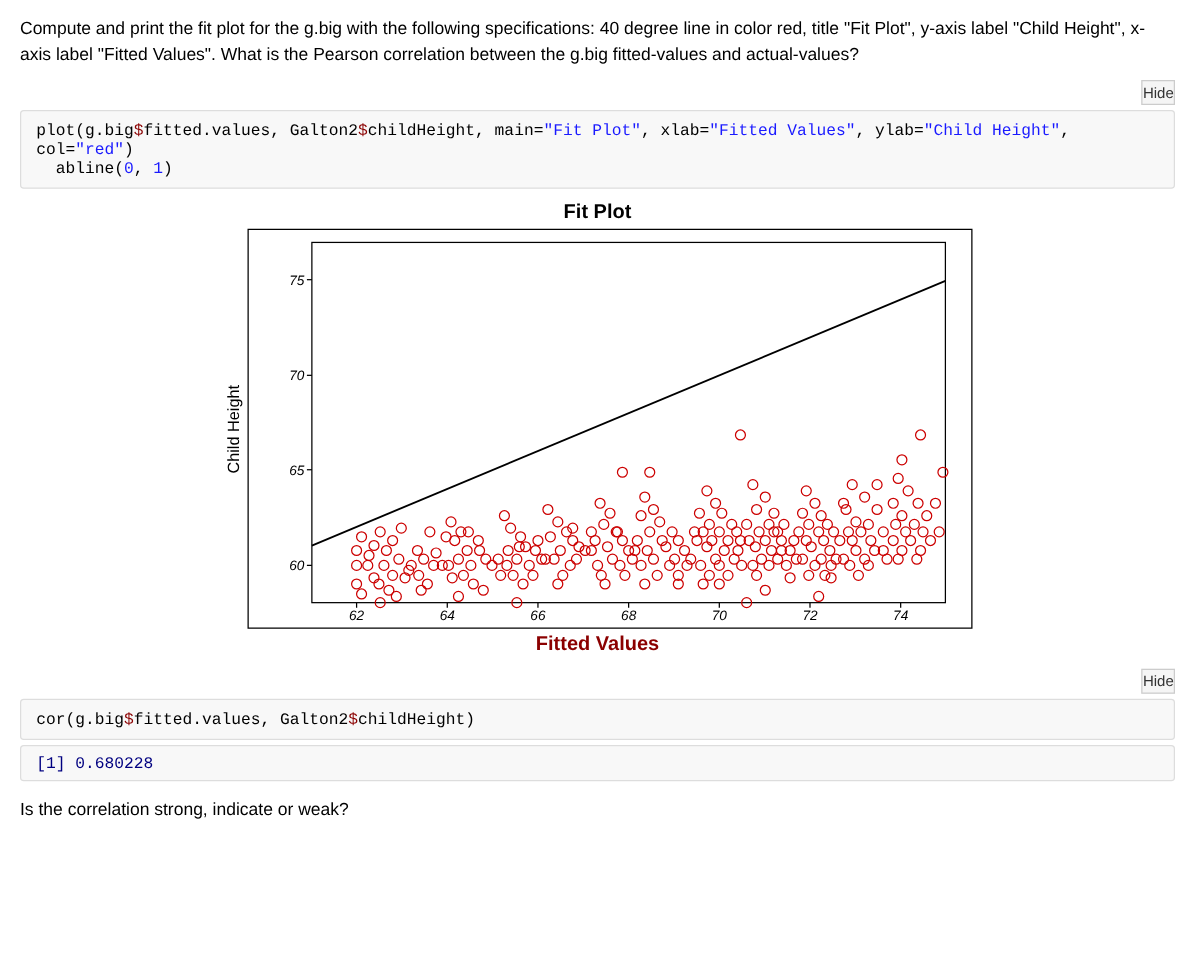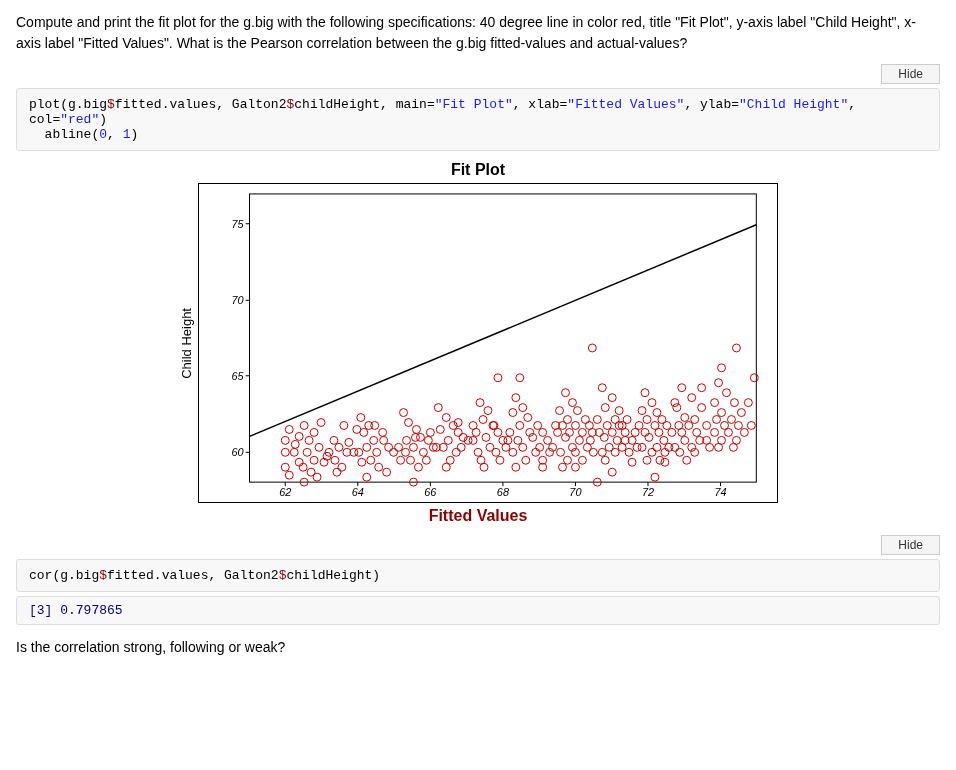--- a/index.html
+++ b/index.html
@@ -13,21 +13,21 @@
     }
     .question-text {
       font-size: 14px;
       line-height: 1.5;
       margin-bottom: 10px;
       max-width: 920px;
     }
     .hide-btn {
       float: right;
       font-size: 12px;
-      padding: 2px 16px;
+      padding: 2px 0;
       border: 1px solid #ccc;
       background: #f5f5f5;
       cursor: pointer;
       color: #333;
     }
     .code-block {
       background: #f8f8f8;
       border: 1px solid #ddd;
       border-radius: 3px;
       padding: 8px 12px;
@@ -425,19 +425,19 @@
 </div>
 
 <div class="section">
   <div class="hide-row">
     <button class="hide-btn">Hide</button>
   </div>
   <div class="code-block">
     <span>cor(g.big<span style="color:#8B0000">$</span>fitted.values, Galton2<span style="color:#8B0000">$</span>childHeight)</span>
   </div>
   <div class="output-block">
-    <span class="output-result">[3] 0.797865</span>
+    <span class="output-result">[1] 0.680228</span>
   </div>
 </div>
 
 <div class="bottom-text">
-  <div>Is the correlation strong, following or weak?</div>
+  <div>Is the correlation strong, indicate or weak?</div>
 </div>
 
 </body></html>

